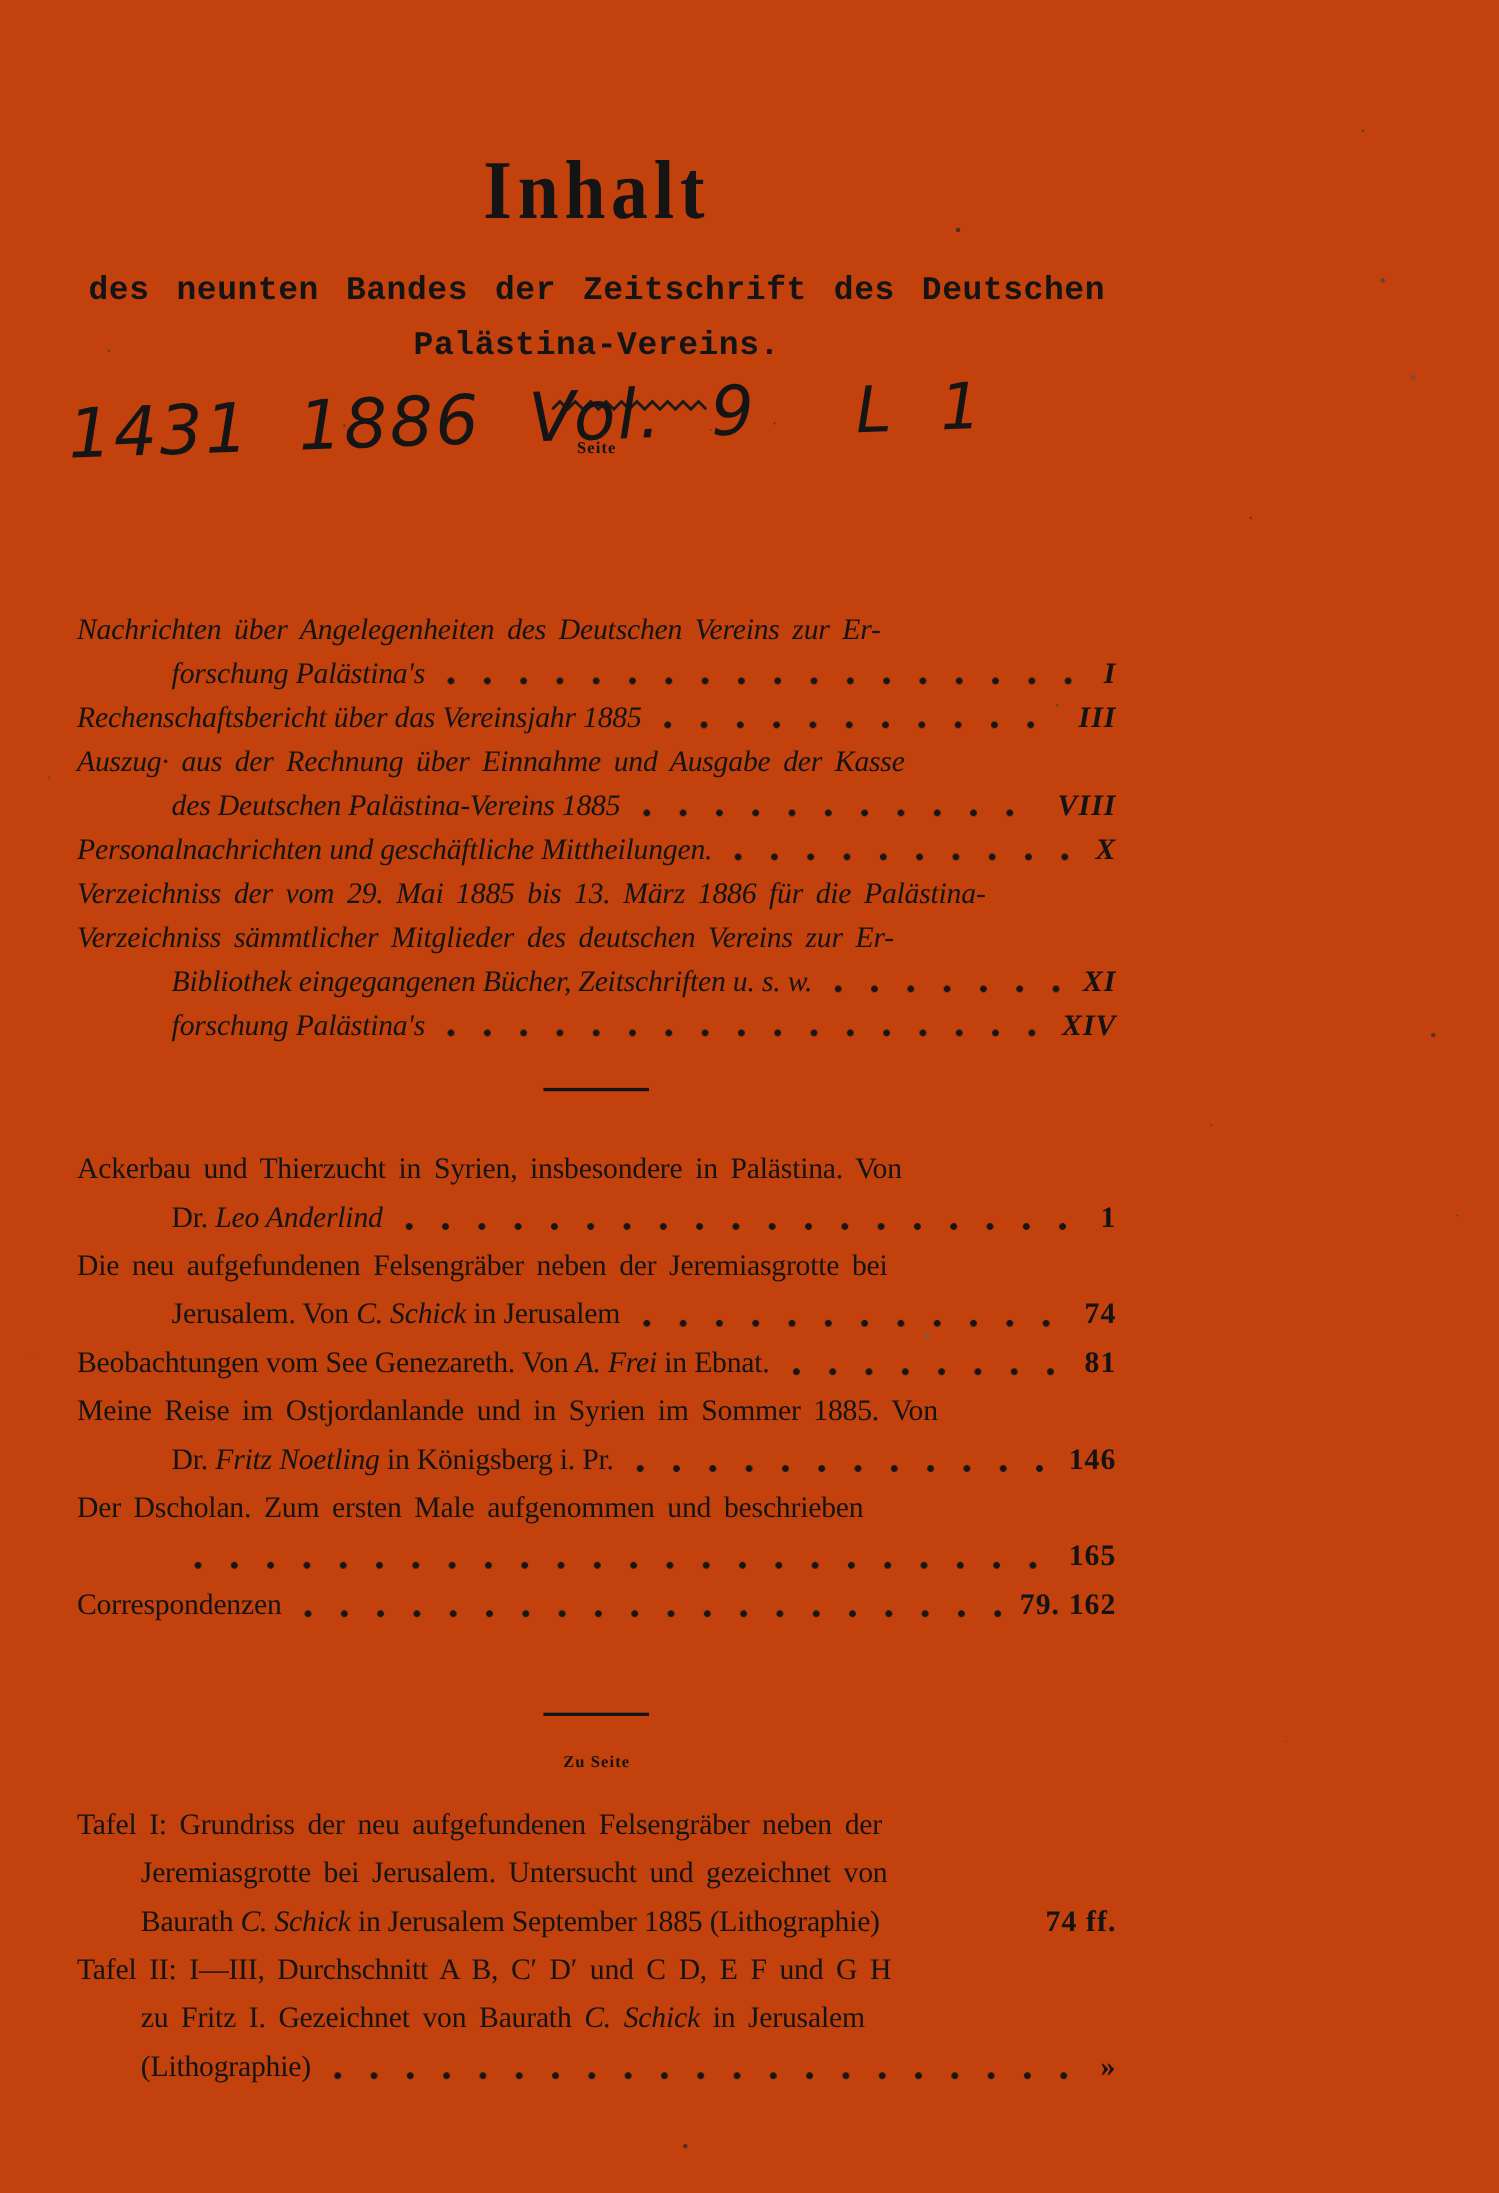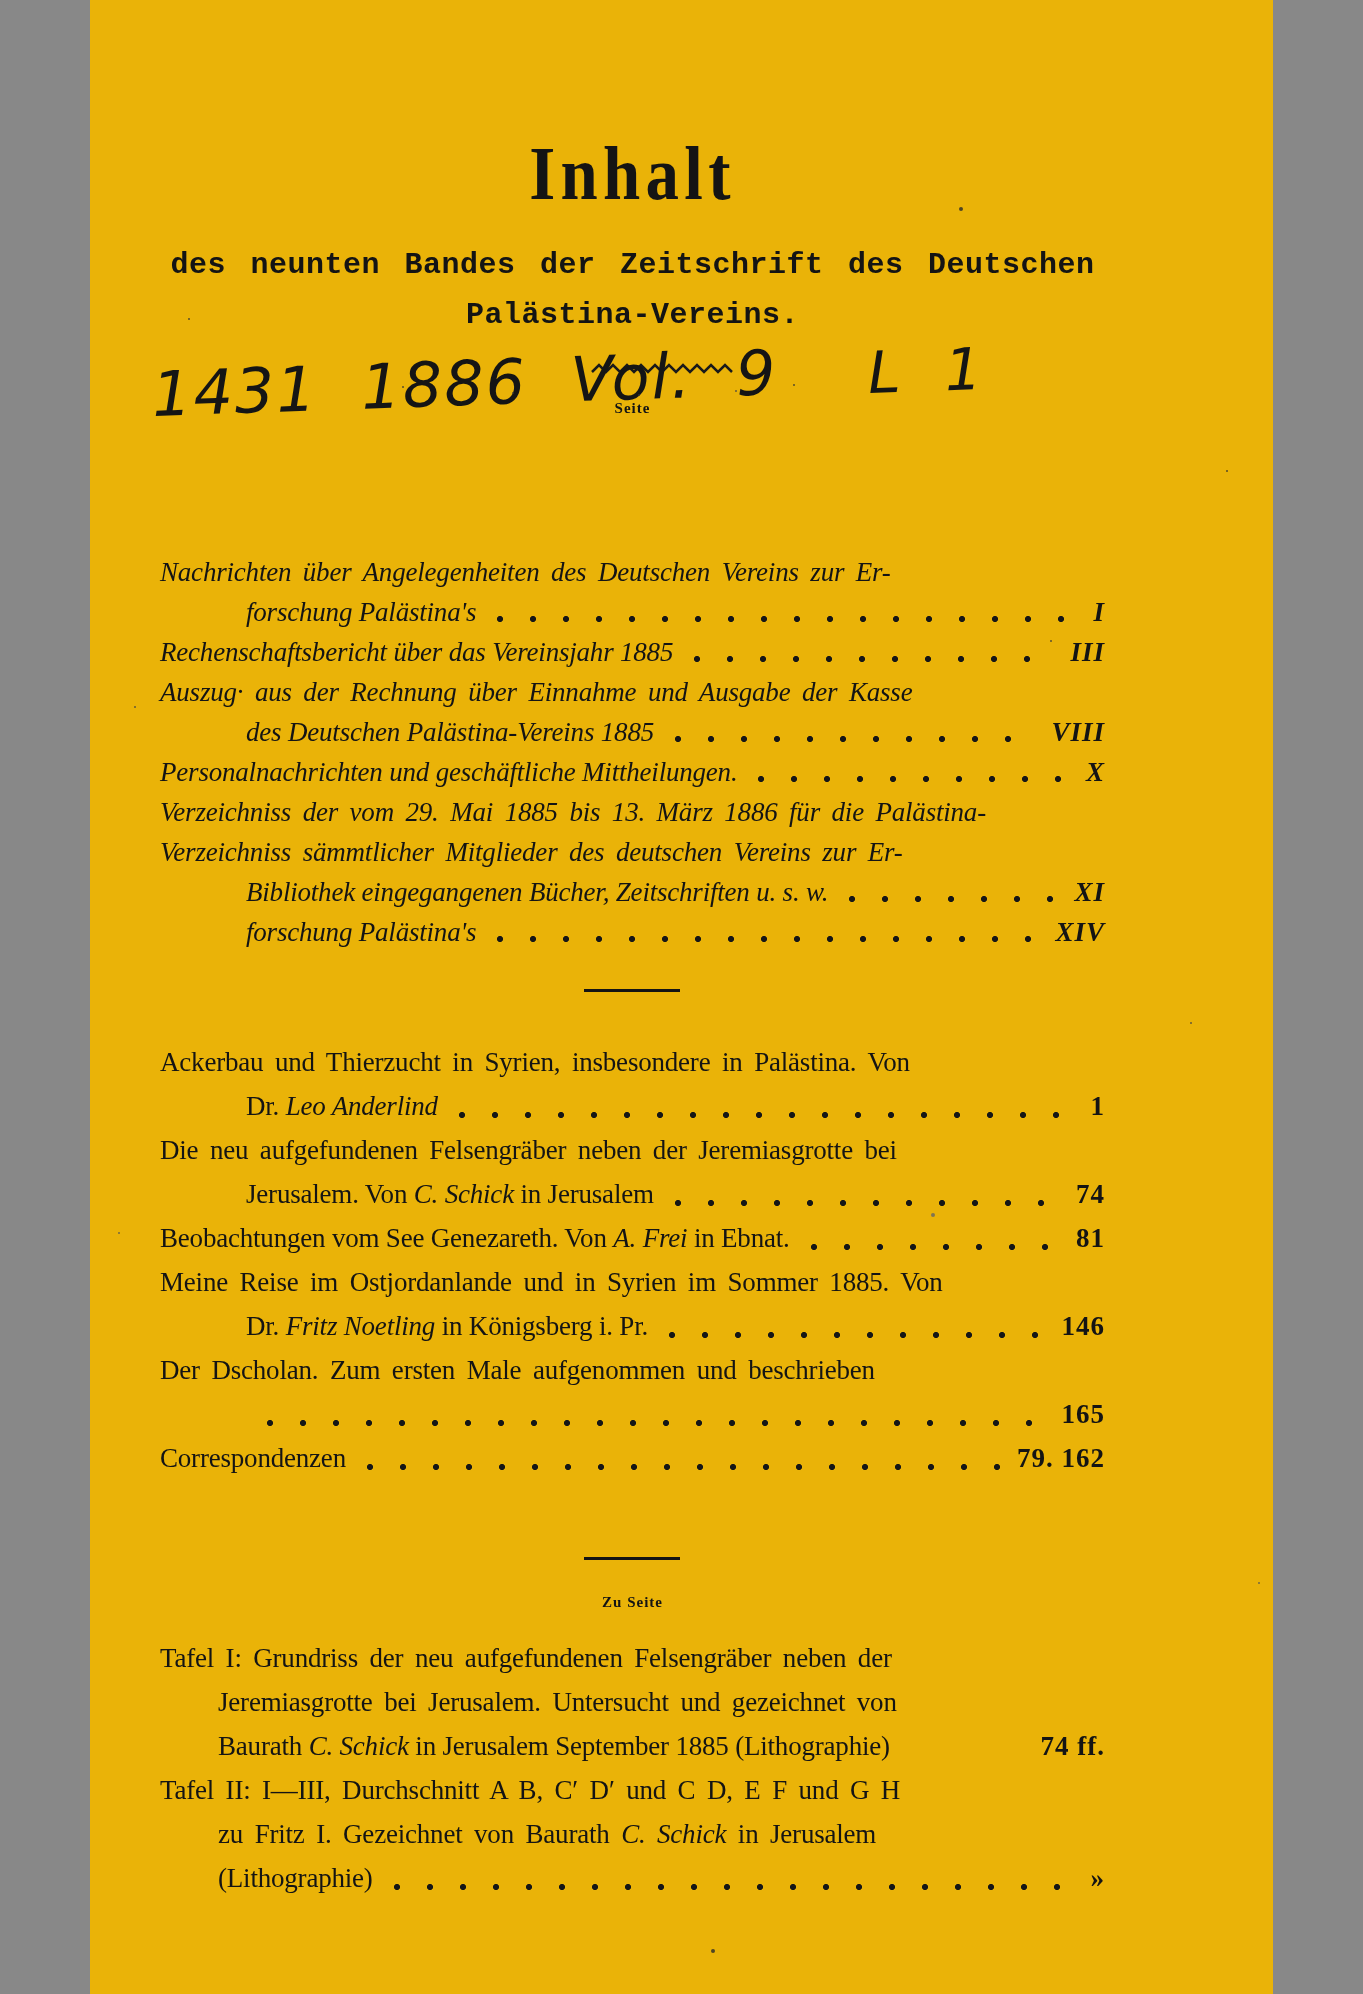--- a/index.html
+++ b/index.html
@@ -1,18 +1,18 @@
 <!DOCTYPE html>
 <html lang="de"><head>
 <meta charset="utf-8">
 <style>
   html,body { margin:0; padding:0; background:#888; }
   .page {
-    position:relative; width:1183px; height:1994px; margin:0 auto;
-    background:#eab308; color:#141414; overflow:hidden;
+    position:relative; width:1363px; height:1994px; margin:0 auto;
+    background:#c2410c; color:#141414; overflow:hidden;
     font-family:"Liberation Serif","DejaVu Serif",serif;
   }
   .page * { box-sizing:border-box; }
 
   
   .title {
     position:absolute; left:70px; top:130px; width:945px;
     text-align:center; font-size:76px; font-weight:bold;
     letter-spacing:6px; transform:scaleX(.88); transform-origin:50% 50%;
   }

